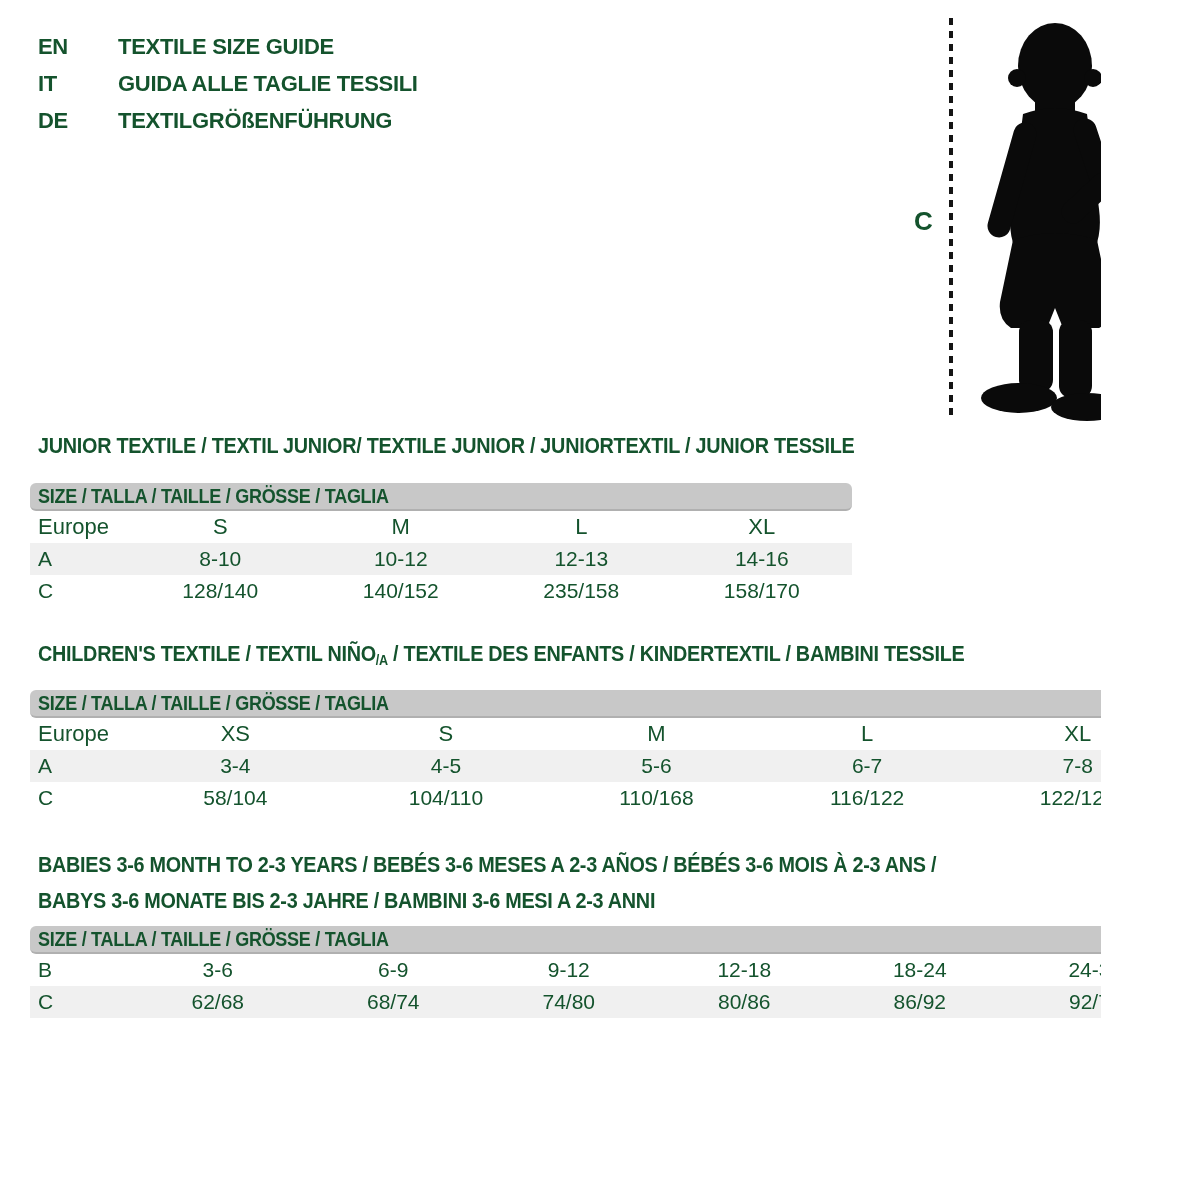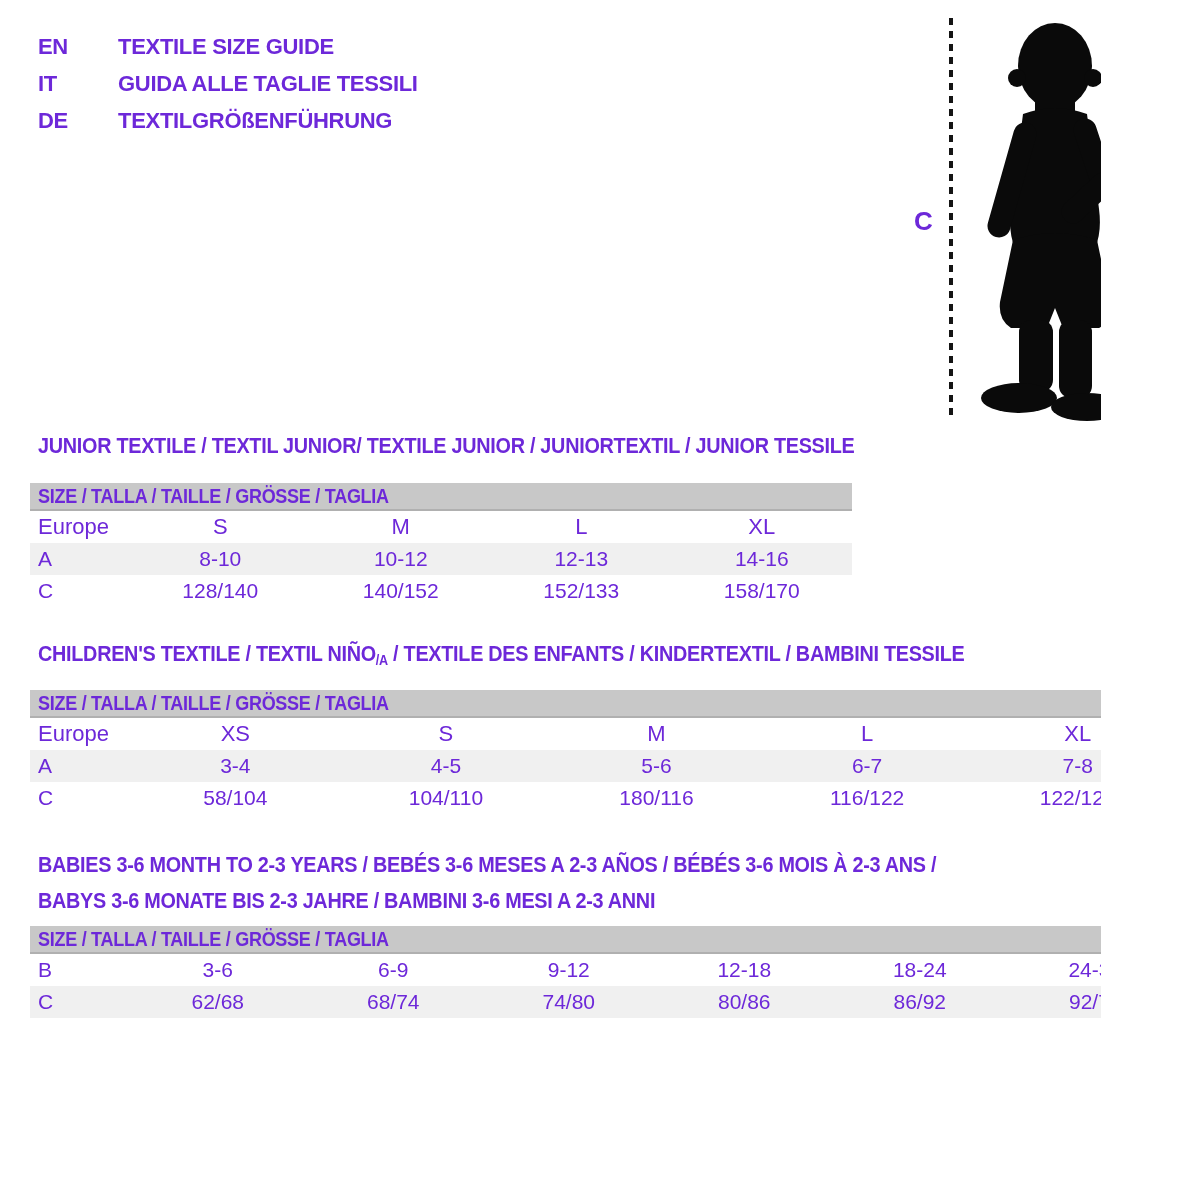--- a/index.html
+++ b/index.html
@@ -1,18 +1,18 @@
 <!DOCTYPE html>
 <html><head>
 <meta charset="utf-8">
 <style>
   html,body{margin:0;padding:0;background:#fff;}
   .page{
     position:relative;width:1101px;height:1200px;background:#ffffff;
-    color:#6d28d9;font-family:"Liberation Sans","DejaVu Sans",sans-serif;
+    color:#14532d;font-family:"Liberation Sans","DejaVu Sans",sans-serif;
     overflow:hidden;
   }
   
   .lang-block{position:absolute;left:38px;top:28px;}
   .lang-row{display:flex;height:37px;align-items:center;font-weight:700;font-size:22px;letter-spacing:-0.3px;}
   .lang-code{width:80px;}
   .lang-label{white-space:nowrap;}
   
   .measure-line{
     position:absolute;left:949px;top:18px;width:4px;height:400px;
@@ -31,21 +31,21 @@
   .babies-title .t-line{height:36px;line-height:36px;}
   .subA{font-size:14px;vertical-align:-4px;font-weight:700;}
   
   .table{position:absolute;left:30px;}
   .junior-table{top:483px;width:822px;}
   .children-table{top:690px;width:1153px;}
   .babies-table{top:926px;width:1153px;}
   .thead{
     height:26px;background:#c8c8c8;border-bottom:2px solid #b0b0b0;
     display:flex;align-items:center;padding-left:8px;
-    font-weight:700;font-size:20px;
+    font-weight:700;font-size:20px;border-radius:6px;
   }
   .thead .cond{display:inline-block;transform:scaleX(0.9);transform-origin:left center;white-space:nowrap;letter-spacing:-0.3px;}
   .trow{display:flex;height:32px;align-items:center;font-size:21px;justify-content:flex-end;}
   .trow.alt{background:#f0f0f0;}
   .lbl{width:100px;padding-left:8px;box-sizing:border-box;}
   .cell{flex:1;text-align:center;}
   .size-row .cell,.size-row .lbl{font-size:22px;}
   
   .legend{position:absolute;left:38px;top:1062px;}
   .legend-line{
@@ -111,21 +111,21 @@
       <span class="lbl">A</span>
       <span class="cell">8-10</span>
       <span class="cell">10-12</span>
       <span class="cell">12-13</span>
       <span class="cell">14-16</span>
     </div>
     <div class="trow">
       <span class="lbl">C</span>
       <span class="cell">128/140</span>
       <span class="cell">140/152</span>
-      <span class="cell">152/133</span>
+      <span class="cell">235/158</span>
       <span class="cell">158/170</span>
     </div>
   </div>
 
   <h2 class="title children-title"><span>CHILDREN'S TEXTILE / TEXTIL NIÑO</span><span class="subA">/A</span><span> / TEXTILE DES ENFANTS / KINDERTEXTIL / BAMBINI TESSILE</span></h2>
   <div class="table children-table">
     <div class="thead">
       <span class="cond">SIZE / TALLA / TAILLE / GRÖSSE / TAGLIA</span>
     </div>
     <div class="trow size-row">
@@ -141,21 +141,21 @@
       <span class="cell">3-4</span>
       <span class="cell">4-5</span>
       <span class="cell">5-6</span>
       <span class="cell">6-7</span>
       <span class="cell">7-8</span>
     </div>
     <div class="trow">
       <span class="lbl">C</span>
       <span class="cell">58/104</span>
       <span class="cell">104/110</span>
-      <span class="cell">180/116</span>
+      <span class="cell">110/168</span>
       <span class="cell">116/122</span>
       <span class="cell">122/128</span>
     </div>
   </div>
 
   <h2 class="title babies-title">
     <div class="t-line">BABIES 3-6 MONTH TO 2-3 YEARS / BEBÉS 3-6 MESES A 2-3 AÑOS / BÉBÉS 3-6 MOIS À 2-3 ANS /</div>
     <div class="t-line">BABYS 3-6 MONATE BIS 2-3 JAHRE / BAMBINI 3-6 MESI A 2-3 ANNI</div>
   </h2>
   <div class="table babies-table">

